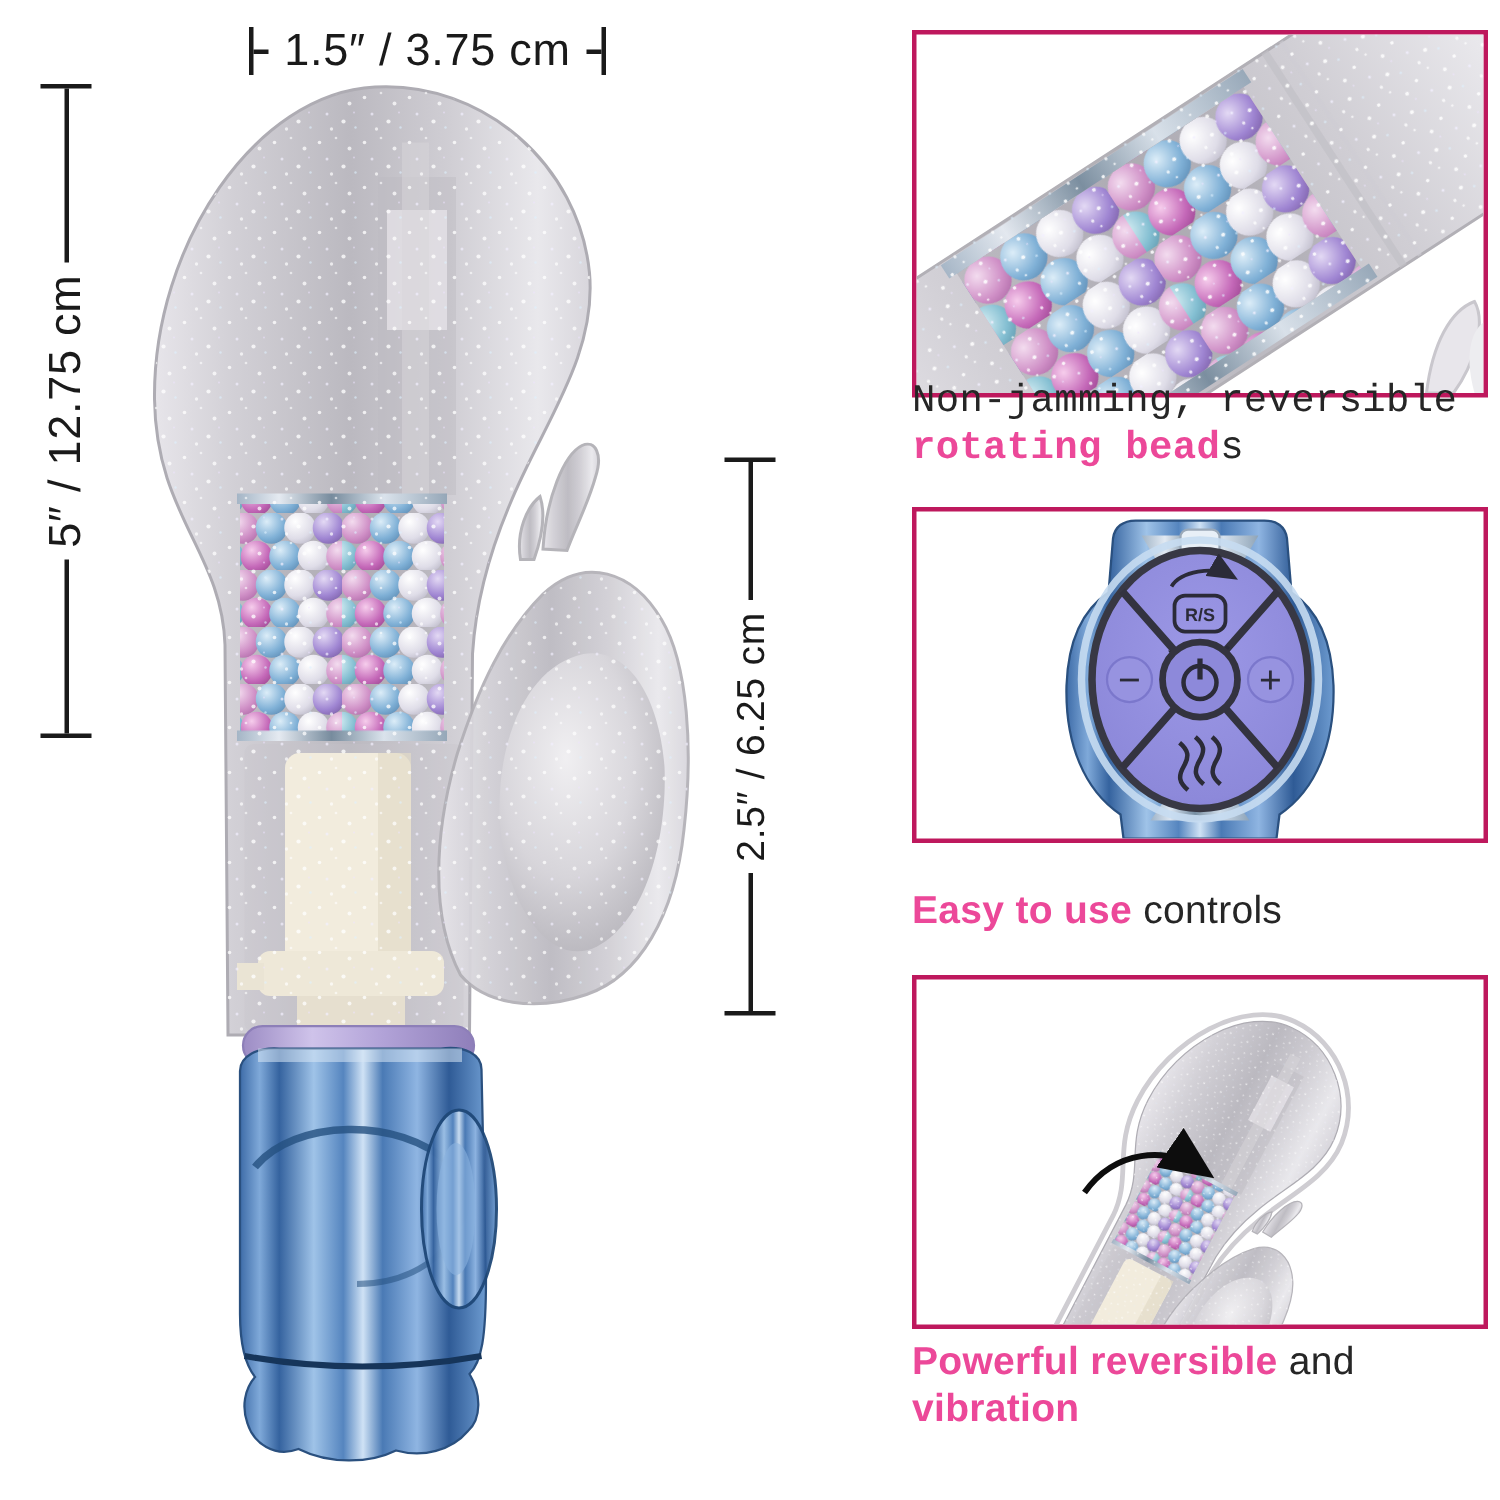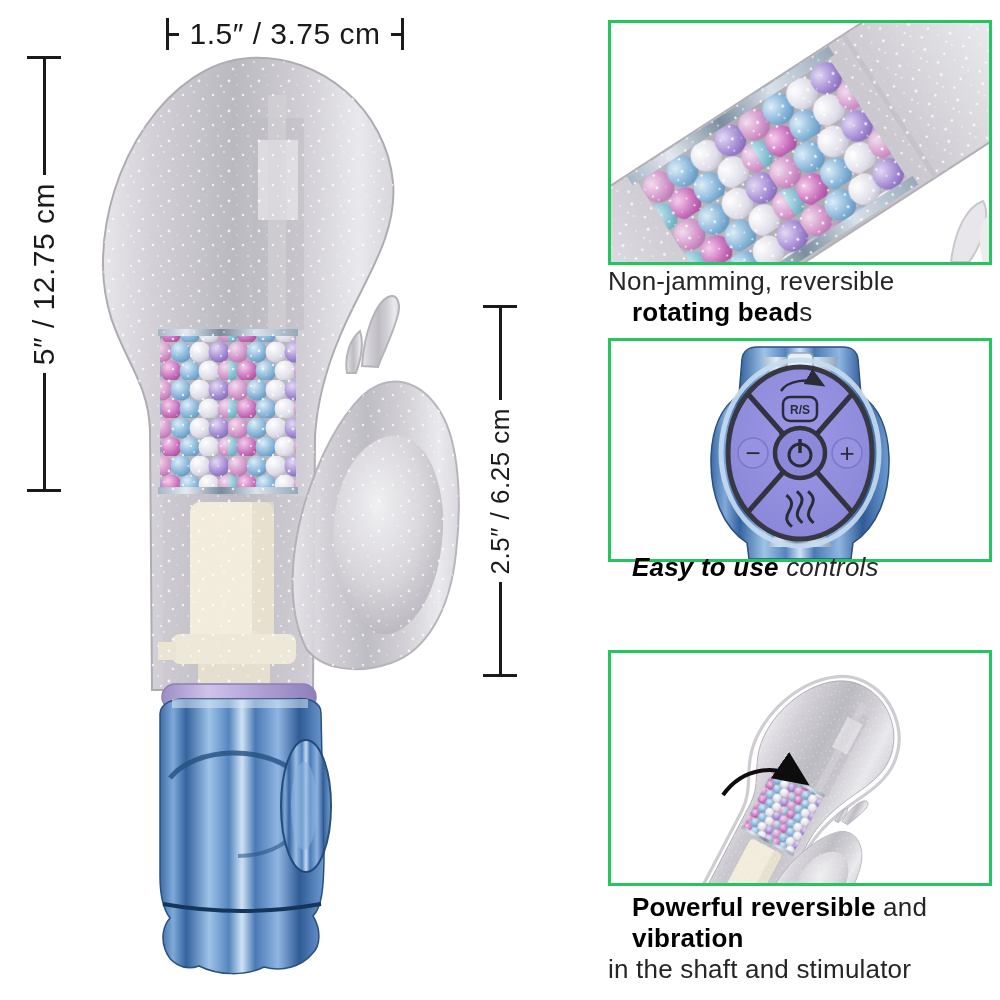--- a/index.html
+++ b/index.html
@@ -15,31 +15,31 @@
   .dim-v{position:absolute;display:flex;flex-direction:column;align-items:center;color:#1a1a1a;}
   .dim-len{left:27px;top:56px;width:34px;height:436px;}
   .dim-stim{left:483px;top:305px;width:34px;height:372px;}
   .dim-v .vtick{height:3px;width:34px;background:#1a1a1a;}
   .dim-v .vseg{width:3px;background:#1a1a1a;flex:1;}
   .dim-v .vlabel{writing-mode:vertical-rl;transform:rotate(180deg);white-space:nowrap;
                  letter-spacing:.5px;margin:8px 0;}
   .dim-len .vlabel{font-size:30px;}
   .dim-stim .vlabel{font-size:26px;}
   
-  .figbox{position:absolute;left:608px;width:378px;border:3px solid #22c55e;background:#fff;
+  .figbox{position:absolute;left:608px;width:378px;border:3px solid #be185d;background:#fff;
           overflow:hidden;}
   .figbox svg{display:block;}
   .box-beads{top:20px;height:239px;}
   .box-controls{top:338px;height:218px;}
   .box-rotation{top:650px;height:230px;}
   .cap{position:absolute;left:608px;width:392px;margin:0;font-size:26px;line-height:31px;
        color:#262626;letter-spacing:.2px;}
-  .cap b{font-weight:700;color:#000000;margin-left:24px;}
-  .cap-beads{top:266px;}
-  .cap-controls{top:552px;font-style:italic;}
+  .cap b{font-weight:700;color:#ec4899;}
+  .cap-beads{top:252px;font-family:Liberation Mono, monospace;}
+  .cap-controls{top:591px;}
   .cap-rotation{top:892px;}
 </style>
 </head>
 <body>
 
 <div class="canvas">
 
   <svg class="main-art" width="600" height="1000" viewBox="0 0 600 1000">
     <defs>
       <linearGradient id="shaftGrad" x1="0" y1="0" x2="1" y2="0">
@@ -284,16 +284,15 @@
 
   <figure class="figbox box-rotation" style="margin:0">
     <svg width="378" height="230" viewBox="0 0 378 230">
       <use href="#shaftPath" transform="translate(252,28) rotate(28) scale(0.46) translate(-250,-58)" fill="none" stroke="#cfcdd2" stroke-width="7"></use>
       <use href="#device" transform="translate(250,32) rotate(28) scale(0.42) translate(-250,-58)"></use>
       <path d="M112,142 C132,114 166,110 192,128" fill="none" stroke="#0d0d0d" stroke-width="4" marker-end="url(#arrHead)"></path>
     </svg>
   </figure>
   <p class="cap cap-rotation">
     <b>Powerful reversible</b><span> and </span><b>vibration</b><br>
-    <span>in the shaft and stimulator</span>
   </p>
 
 </div>
 
 </body></html>

